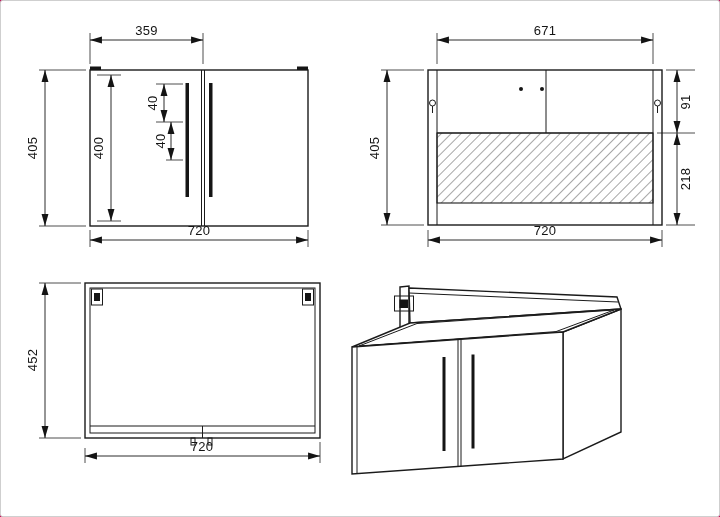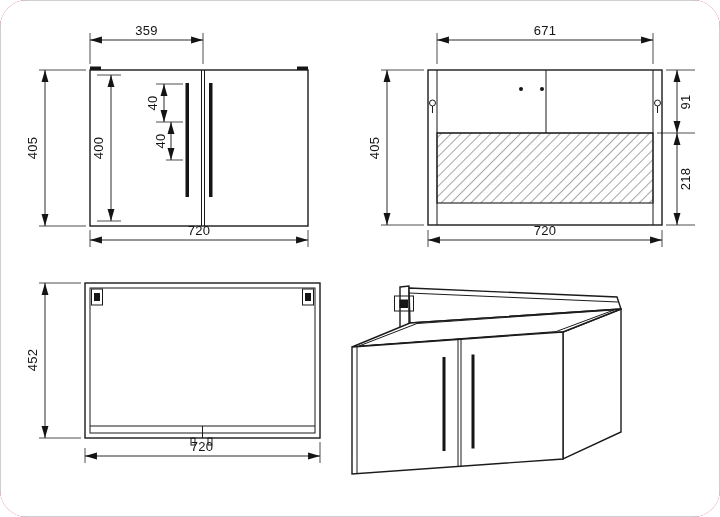--- a/index.html
+++ b/index.html
@@ -1,16 +1,16 @@
 <!DOCTYPE html>
 <html><head>
 <meta charset="utf-8">
 <style>
   html,body{margin:0;padding:0;background:#ffffff;}
-  .stage{position:relative;width:720px;height:517px;background:#be185d;font-family:"Liberation Sans",sans-serif;overflow:hidden;border-radius:27px;}
+  .stage{position:relative;width:720px;height:517px;background:#be185d;font-family:"Liberation Sans",sans-serif;overflow:hidden;}
   svg{display:block;}
   .edge{fill:#ffffff;stroke:#1b1b1b;stroke-width:1.4;stroke-linejoin:miter;}
   .thin{stroke:#1b1b1b;stroke-width:1;fill:none;}
   .dark{fill:#151515;stroke:none;}
   .dimline{stroke:#141414;stroke-width:0.9;fill:none;}
   .ext{stroke:#141414;stroke-width:0.75;fill:none;}
   .dim-text{font-family:"Liberation Sans",sans-serif;font-size:13px;fill:#141414;letter-spacing:0.3px;}
 </style>
 </head>
 <body>

